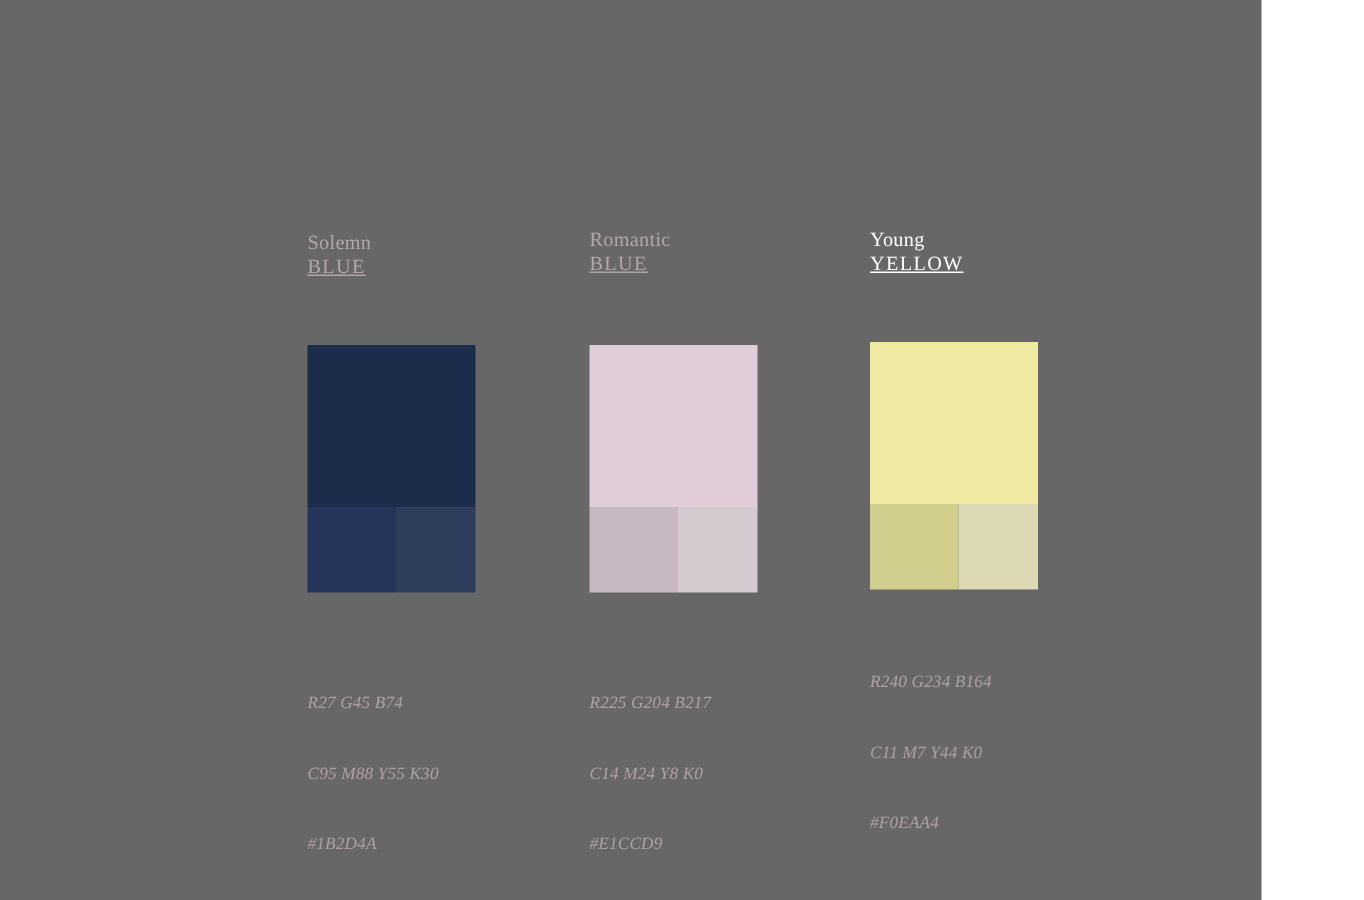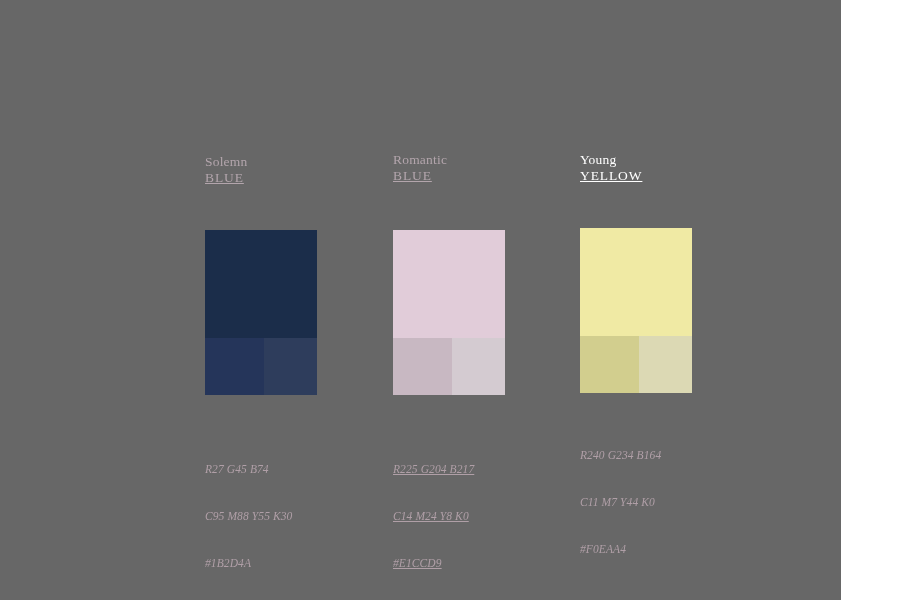--- a/index.html
+++ b/index.html
@@ -115,21 +115,21 @@
       <span class="mood">Romantic</span>
       <span class="hue">BLUE</span>
     </div>
     <div class="chip" style="top:230px; height:165px;">
       <div class="chip-main" style="background-color: rgb(225, 204, 217);"></div>
       <div class="chip-tints">
         <div class="tint-a" style="background-color: rgb(200, 184, 194);"></div>
         <div class="tint-b" style="background-color: rgb(212, 203, 209);"></div>
       </div>
     </div>
-    <div class="codes" style="top: 430px; color: rgb(176, 159, 167); text-decoration: underline;">
+    <div class="codes" style="top: 430px; color: rgb(176, 159, 167);">
       <span>R225 G204 B217</span>
       <span>C14 M24 Y8 K0</span>
       <span>#E1CCD9</span>
     </div>
   </div>
 
   <div class="swatch-column" style="left:580px; top:0;">
     <div class="col-title" style="top: 152px; color: #ffffff;">
       <span class="mood">Young</span>
       <span class="hue">YELLOW</span>

